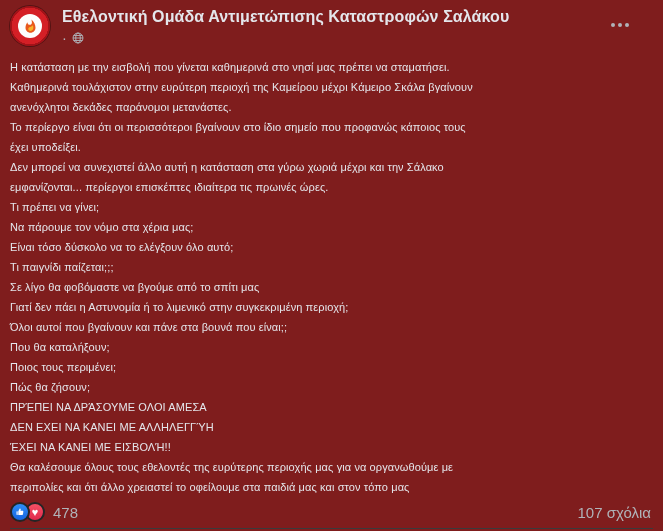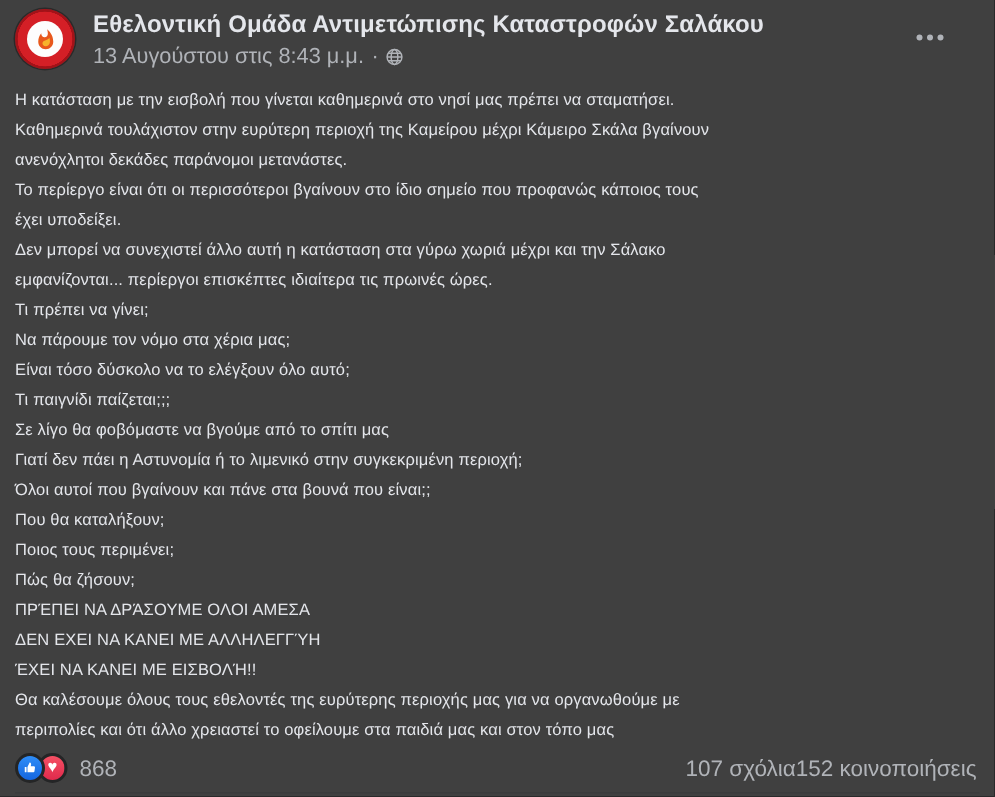--- a/index.html
+++ b/index.html
@@ -1,20 +1,20 @@
 <!DOCTYPE html>
 <html lang="el"><head>
 <meta charset="utf-8">
 <style>
   html,body{margin:0;padding:0;background:#18191a;}
   *{box-sizing:border-box;}
   body{font-family:"Liberation Sans","DejaVu Sans",sans-serif;}
 
   .card{
-    width:663px;height:531px;background:#404040;color:#e4e6eb;
+    width:663px;height:531px;background:#7f1d1d;color:#e4e6eb;
     overflow:hidden;position:relative;
   }
 
   
   .header{display:flex;align-items:flex-start;padding:6px 16px 0 10px;}
   .avatar{
     width:40px;height:40px;border-radius:50%;flex:0 0 40px;
     background:radial-gradient(circle at 50% 50%, #d41f26 0 64%, #a31218 65% 100%);
     position:relative;cursor:pointer;
     box-shadow:0 0 0 1px rgba(0,0,0,.35);
@@ -83,21 +83,20 @@
         <svg viewBox="0 0 24 24" aria-hidden="true">
           <path fill="#e8581c" d="M13.5.67s.74 2.65.74 4.8c0 2.06-1.35 3.73-3.41 3.73-2.07 0-3.63-1.67-3.63-3.73l.03-.36C5.21 7.51 4 10.62 4 14c0 4.42 3.58 8 8 8s8-3.58 8-8C20 8.61 17.41 3.8 13.5.67z"></path>
           <path fill="#f7b32b" d="M11.71 19c-1.78 0-3.22-1.4-3.22-3.14 0-1.62 1.05-2.76 2.81-3.12 1.77-.36 3.6-1.21 4.62-2.58.39 1.29.59 2.65.59 4.04 0 2.65-2.15 4.8-4.8 4.8z"></path>
         </svg>
       </div>
     </div>
 
     <div class="header-text">
       <div class="author">Εθελοντική Ομάδα Αντιμετώπισης Καταστροφών Σαλάκου</div>
       <div class="meta">
-        <span>13 Αυγούστου στις 8:43 μ.μ.</span>
         <span class="sep">·</span>
         <svg class="globe" viewBox="0 0 16 16" fill="none" stroke="#b0b3b8" stroke-width="1.3">
           <circle cx="8" cy="8" r="6.6"></circle>
           <ellipse cx="8" cy="8" rx="3" ry="6.6"></ellipse>
           <line x1="1.4" y1="8" x2="14.6" y2="8"></line>
           <line x1="2.2" y1="4.6" x2="13.8" y2="4.6"></line>
           <line x1="2.2" y1="11.4" x2="13.8" y2="11.4"></line>
         </svg>
       </div>
     </div>
@@ -136,22 +135,21 @@
     <div class="reactions">
       <div class="rx like">
         <svg viewBox="0 0 16 16" aria-hidden="true">
           <path fill="#ffffff" d="M5.3 6.8 7.6 2.2c.9 0 1.6.74 1.6 1.64 0 .1-.01.2-.03.3L8.8 6h3.2c.82 0 1.45.73 1.33 1.54l-.58 3.9c-.1.66-.67 1.16-1.34 1.16H5.3V6.8z"></path>
           <rect x="2.4" y="6.8" width="1.9" height="5.8" rx=".6" fill="#ffffff"></rect>
         </svg>
       </div>
       <div class="rx love">
         <span>♥</span>
       </div>
-      <span class="rx-count">868</span>
+      <span class="rx-count">478</span>
     </div>
     <div class="stats">
       <span>107 σχόλια</span>
-      <span>152 κοινοποιήσεις</span>
     </div>
   </div>
 
   <div class="divider"></div>
 </div>
 
 </body></html>

